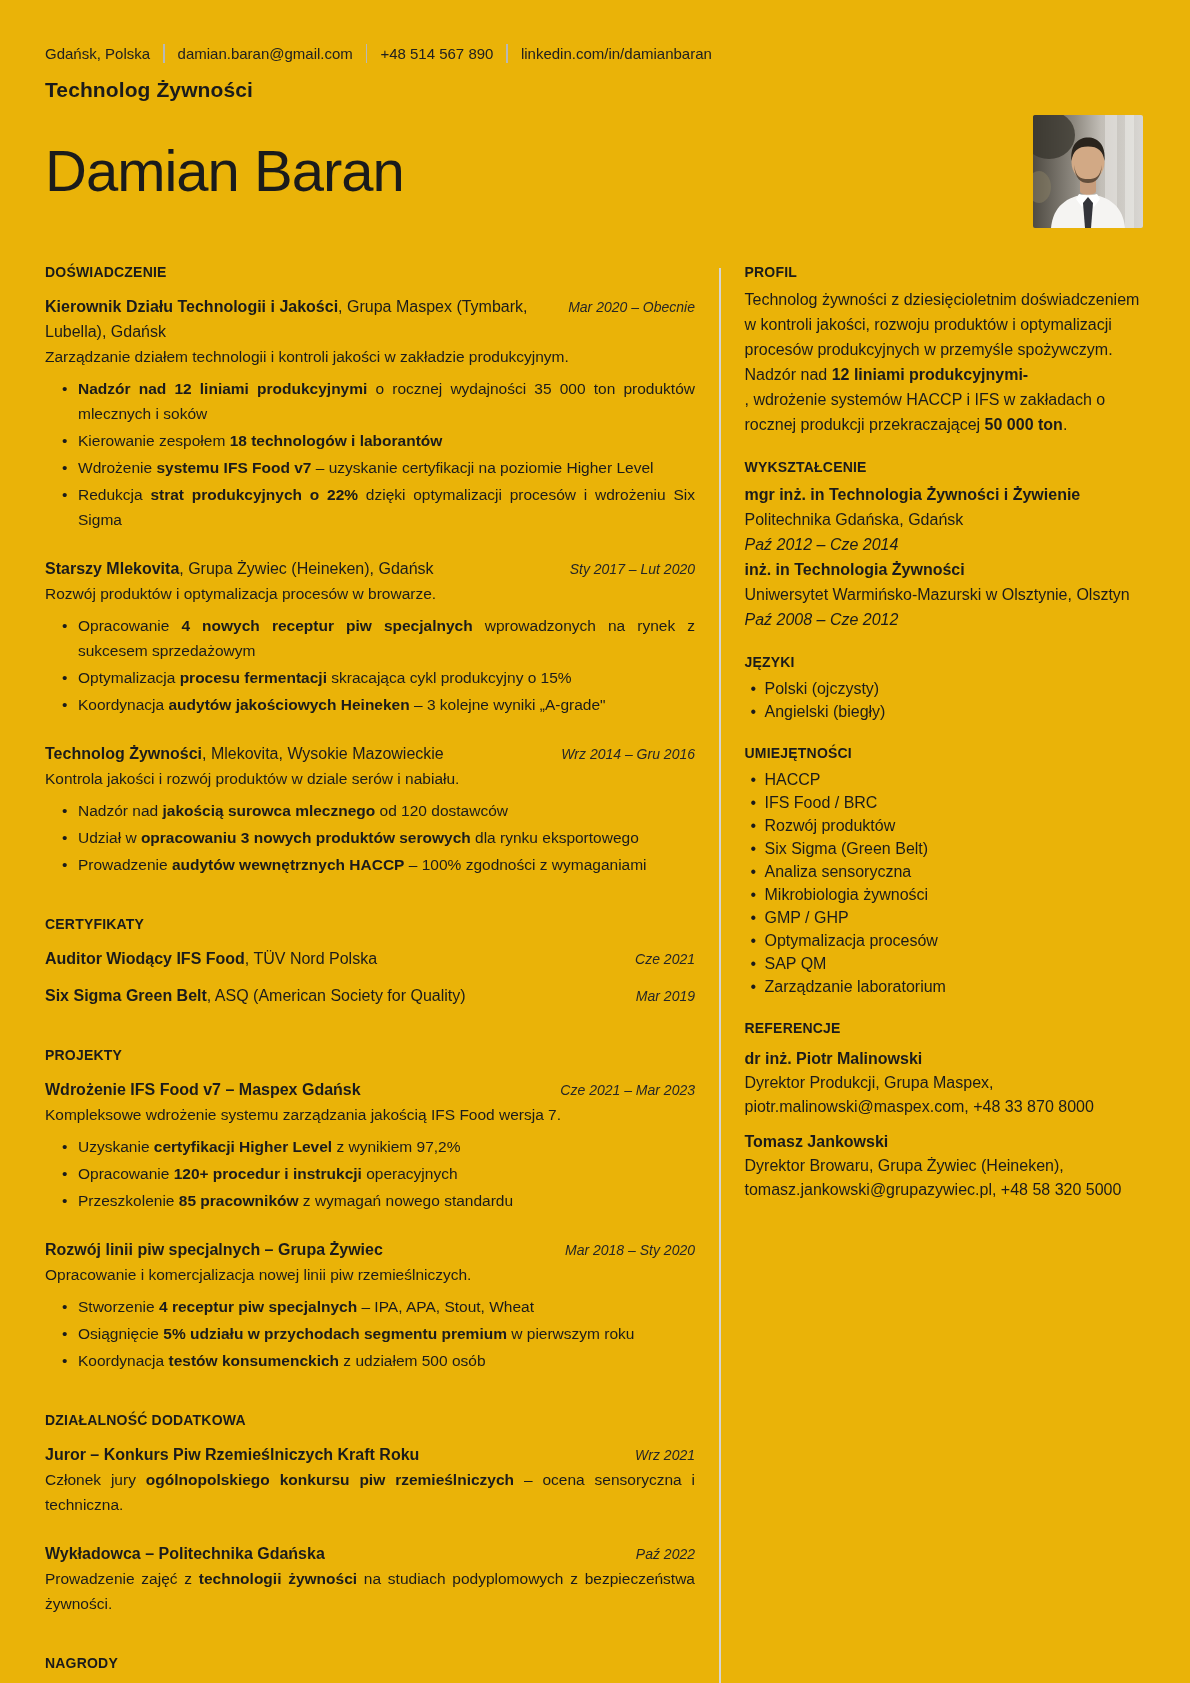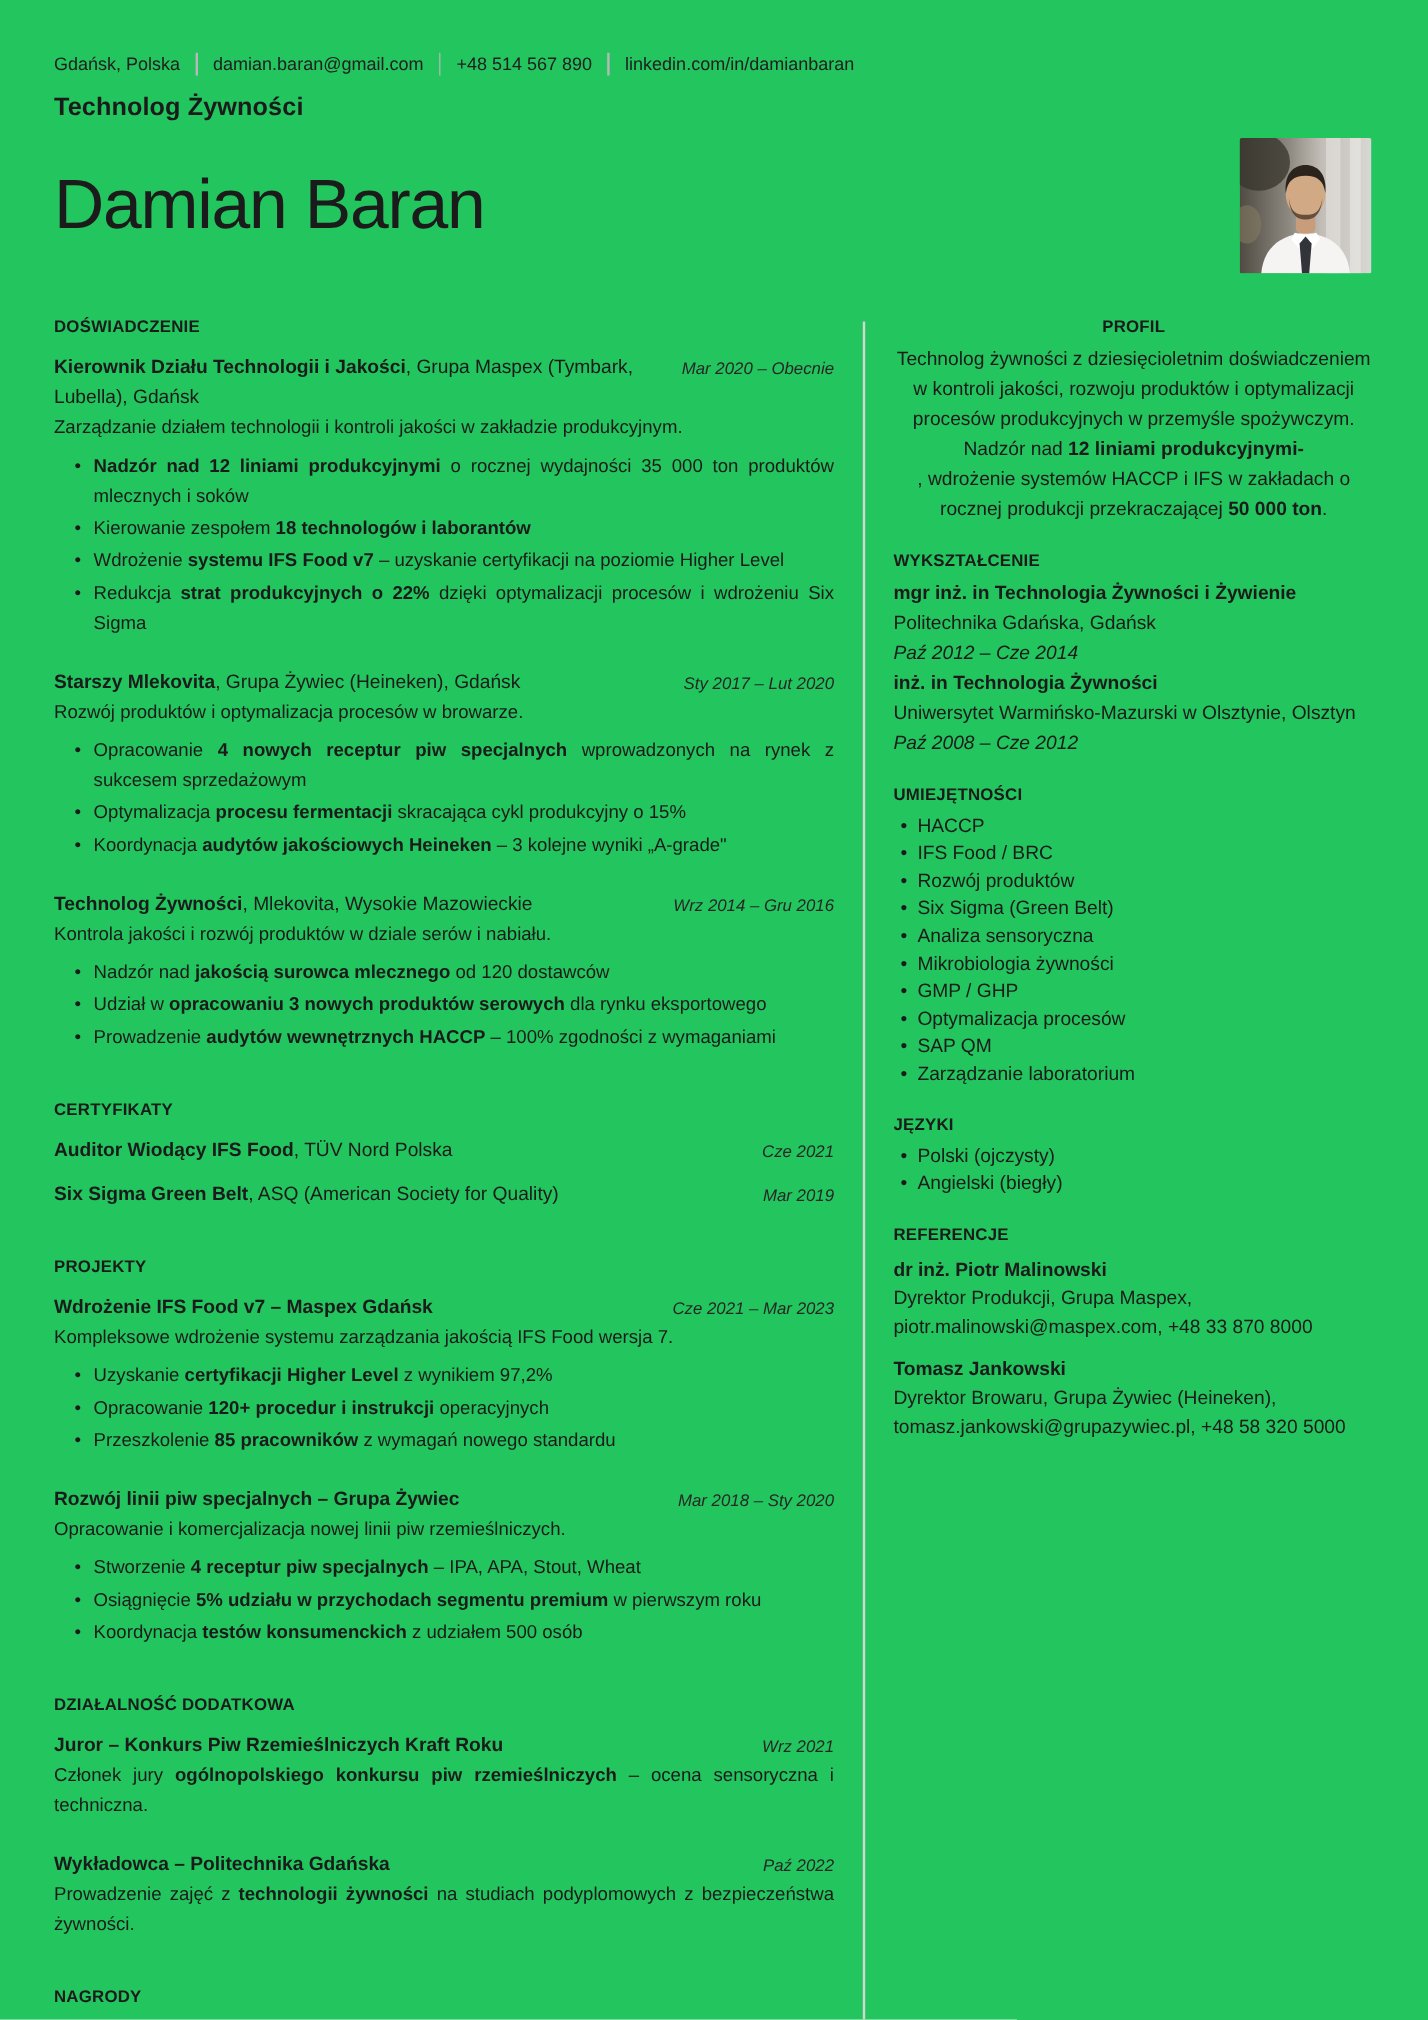--- a/index.html
+++ b/index.html
@@ -5,41 +5,41 @@
 <style>
   * { box-sizing: border-box; }
   html,body { margin:0; padding:0; }
   body {
     width:1190px; height:1683px; background:#ffffff;
     font-family:"Liberation Sans","DejaVu Sans",sans-serif;
     color:#1b1b1b;
   }
   .page {
     position:relative; width:1190px; height:1683px;
-    padding:44px 45px 0 45px; overflow:hidden; background:#22c55e;
+    padding:44px 45px 0 45px; overflow:hidden; background:#eab308;
   }
   
   .contact-row { display:flex; align-items:center; gap:13px; font-size:15px; color:#202020; }
   .contact-sep { width:1.5px; height:19px; background:#b8b8b8; flex:0 0 auto; }
   .role { margin-top:15px; font-size:21px; font-weight:700; letter-spacing:0.1px; }
   .name { margin:40px 0 0 0; font-size:58px; line-height:1.0; font-weight:400; letter-spacing:-1px; }
   .photo { position:absolute; top:115px; right:47px; width:110px; height:113px; border-radius:2px; overflow:hidden; }
   .photo svg { display:block; }
   
   .columns { display:flex; align-items:stretch; margin-top:64px; min-height:1350px; }
   .col-left { width:650px; flex:0 0 650px; }
   .col-sep { width:1.5px; flex:0 0 1.5px; background:#d5d5d5; margin:4px 24px 0 24px; }
   .col-right { flex:1; min-width:0; }
   
   .sec-h { font-size:14px; font-weight:700; margin:0 0 14px 0; letter-spacing:0.2px; }
   .col-right .sec-h { margin-bottom:7px; }
   .l-section { margin-top:39px; }
   .l-section:first-child { margin-top:0; }
   .r-section { margin-top:22px; }
-  .r-section:first-child { margin-top:0;text-align:center; }
+  .r-section:first-child { margin-top:0; }
   
   .entry + .entry { margin-top:24px; }
   .entries.compact .entry + .entry { margin-top:12px; }
   .entry-head { display:flex; align-items:flex-start; gap:14px; }
   .entry-title { flex:1; min-width:0; font-size:16px; line-height:25px; }
   .entry-date { font-size:14px; font-style:italic; color:#262626; white-space:nowrap; line-height:24px; padding-top:1px; }
   .entry-desc { font-size:15.5px; line-height:25px; text-align:justify; margin:0; }
   .bullets { list-style:none; margin:7px 0 0 0; padding:0 0 0 33px; }
   .bullets li { position:relative; font-size:15.5px; line-height:25px; text-align:justify; margin-top:2px; }
   .bullets li::before { content:"\2022"; position:absolute; left:-16px; top:0; }
@@ -246,44 +246,44 @@
 
   <div class="degree">
     <div class="degree-name">inż. in Technologia Żywności</div>
     <div class="degree-school">Uniwersytet Warmińsko-Mazurski w Olsztynie, Olsztyn</div>
     <div class="degree-dates">Paź 2008 – Cze 2012</div>
   </div>
 </div>
       </section>
 
       <section class="r-section">
+        <h2 class="sec-h">JĘZYKI</h2>
+        <ul class="r-list" id="lang-list">
+            <li>Polski (ojczysty)</li>
+            <li>Angielski (biegły)</li>
+          </ul>
+      </section>
+
+      <section class="r-section">
         <h2 class="sec-h">UMIEJĘTNOŚCI</h2>
         <ul class="r-list" id="skills-list">
             <li>HACCP</li>
             <li>IFS Food / BRC</li>
             <li>Rozwój produktów</li>
             <li>Six Sigma (Green Belt)</li>
             <li>Analiza sensoryczna</li>
             <li>Mikrobiologia żywności</li>
             <li>GMP / GHP</li>
             <li>Optymalizacja procesów</li>
             <li>SAP QM</li>
             <li>Zarządzanie laboratorium</li>
           </ul>
       </section>
 
       <section class="r-section">
-        <h2 class="sec-h">JĘZYKI</h2>
-        <ul class="r-list" id="lang-list">
-            <li>Polski (ojczysty)</li>
-            <li>Angielski (biegły)</li>
-          </ul>
-      </section>
-
-      <section class="r-section">
         <h2 class="sec-h">REFERENCJE</h2>
         <div id="ref-list">
   <div class="ref">
     <div class="ref-name">dr inż. Piotr Malinowski</div>
     <div class="ref-details">Dyrektor Produkcji, Grupa Maspex, piotr.malinowski@maspex.com, +48 33 870 8000</div>
   </div>
 
   <div class="ref">
     <div class="ref-name">Tomasz Jankowski</div>
     <div class="ref-details">Dyrektor Browaru, Grupa Żywiec (Heineken), tomasz.jankowski@grupazywiec.pl, +48 58 320 5000</div>

